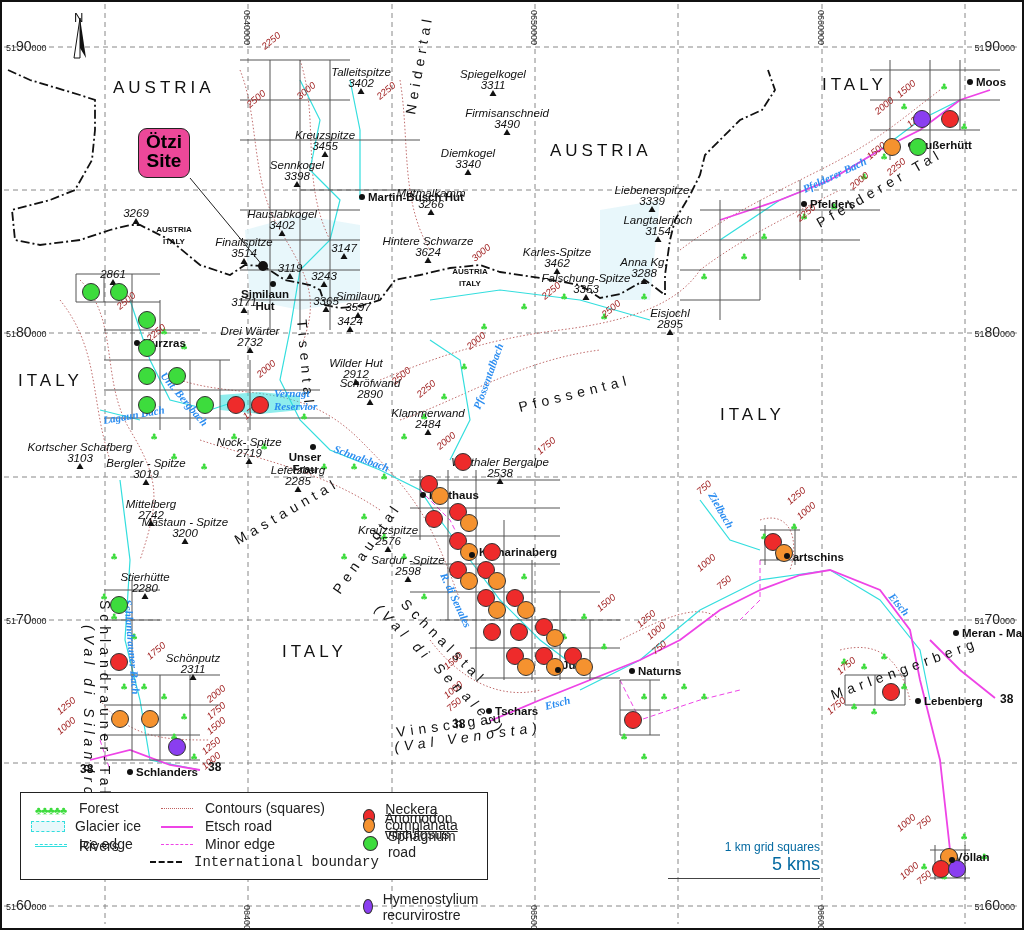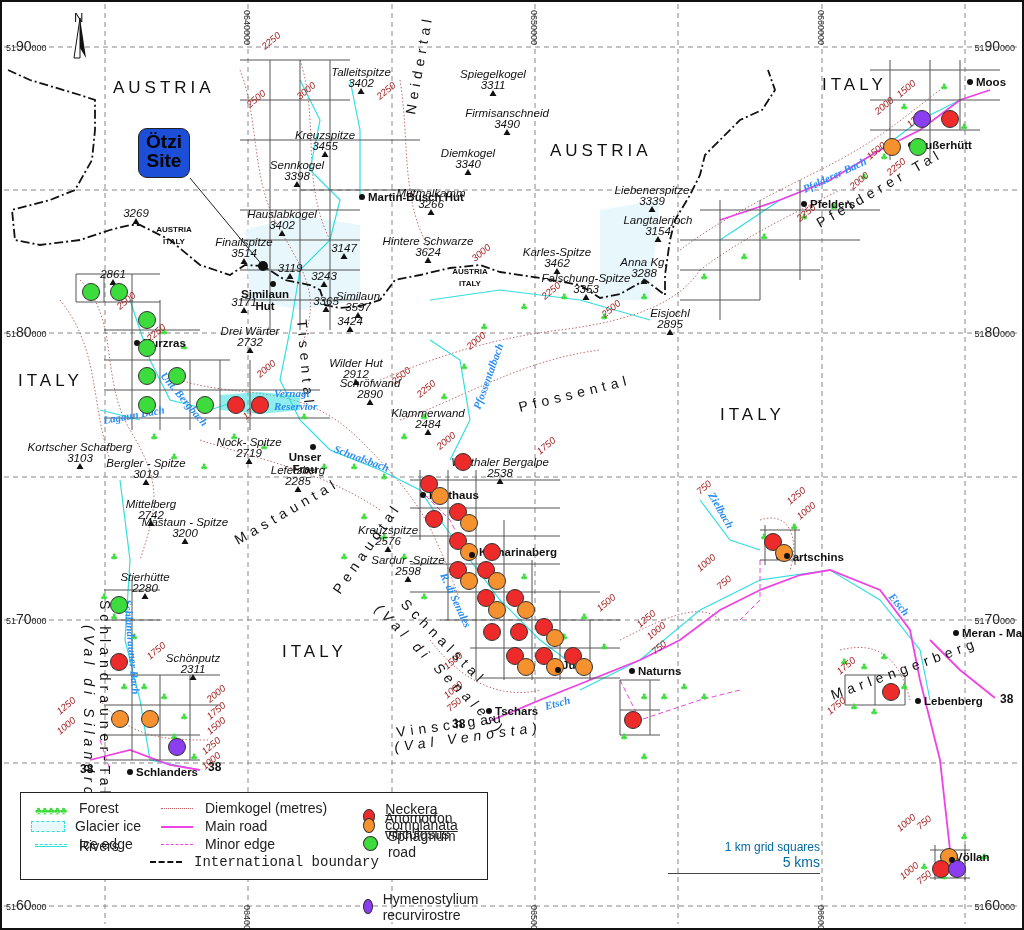--- a/index.html
+++ b/index.html
@@ -12,23 +12,23 @@
   .country{font-size:17px;letter-spacing:4px;}
   .valley{font-size:14px;letter-spacing:5px;}
   .river{font-family:"Liberation Serif",serif;font-style:italic;font-weight:bold;font-size:11px;fill:#2a8cf0;}
   .contour-lbl{font-style:italic;font-size:9.5px;fill:#a02020;}
   .grid-lbl{font-size:9px;fill:#222;}
   .grid-lbl-big{font-size:14px;}
   #legend{position:absolute;left:20px;top:792px;width:466px;height:86px;border:1px solid #222;background:#fff;font-size:14px;color:#222;}
   .lg-row{position:absolute;display:flex;align-items:center;height:17px;}
   .lg-sym{width:34px;height:14px;margin-right:10px;position:relative;}
   .dot{width:13px;height:13px;border-radius:50%;border:1px solid #333;display:inline-block;}
-  #otzi{position:absolute;left:138px;top:128px;width:52px;height:50px;background:#1d4ed8;border:1.5px solid #222;border-radius:9px;font-weight:bold;font-size:19px;line-height:19px;text-align:center;padding-top:3px;box-sizing:border-box;}
+  #otzi{position:absolute;left:138px;top:128px;width:52px;height:50px;background:#ec4899;border:1.5px solid #222;border-radius:9px;font-weight:bold;font-size:19px;line-height:19px;text-align:center;padding-top:3px;box-sizing:border-box;}
   #scale{position:absolute;left:668px;top:840px;width:152px;text-align:right;font-size:12px;color:#0369a1;}
-  #scale .big{font-size:14px;}
+  #scale .big{font-size:18px;}
   #scale .bar{height:1px;background:#444;margin-top:3px;}
 </style>
 </head>
 <body>
 
 <div id="frame"></div>
 
 <svg id="map" width="1024" height="930" xmlns="http://www.w3.org/2000/svg">
 
   <g id="grid" stroke="#888" stroke-width="1" stroke-dasharray="5,4">
@@ -560,27 +560,27 @@
     <div class="lg-row" style="left: 14px; top: 44px;">
       <div class="lg-sym">
         <div style="position:absolute;top:7px;left:0;width:32px;border-top:1.5px solid #33dede;"></div>
       </div>
       <span>Rivers</span>
     </div>
     <div class="lg-row" style="left: 140px; top: 6px;">
       <div class="lg-sym">
         <div style="position:absolute;top:7px;left:0;width:32px;border-top:1px dotted #c06060;"></div>
       </div>
-      <span>Diemkogel (metres)</span>
+      <span>Contours (squares)</span>
     </div>
     <div class="lg-row" style="left: 140px; top: 24px;">
       <div class="lg-sym">
         <div style="position:absolute;top:7px;left:0;width:32px;border-top:2px solid #ee44e6;"></div>
       </div>
-      <span>Main road</span>
+      <span>Etsch road</span>
     </div>
     <div class="lg-row" style="left: 140px; top: 42px;">
       <div class="lg-sym">
         <div style="position:absolute;top:7px;left:0;width:32px;border-top:1.5px dashed #ee44e6;"></div>
       </div>
       <span>Minor edge</span>
     </div>
     <div class="lg-row" style="left: 129px; top: 60px; font-family: Liberation Mono, monospace;">
       <div class="lg-sym">
         <div style="position:absolute;top:6px;left:0;width:32px;border-top:2px dashed #111;"></div>

